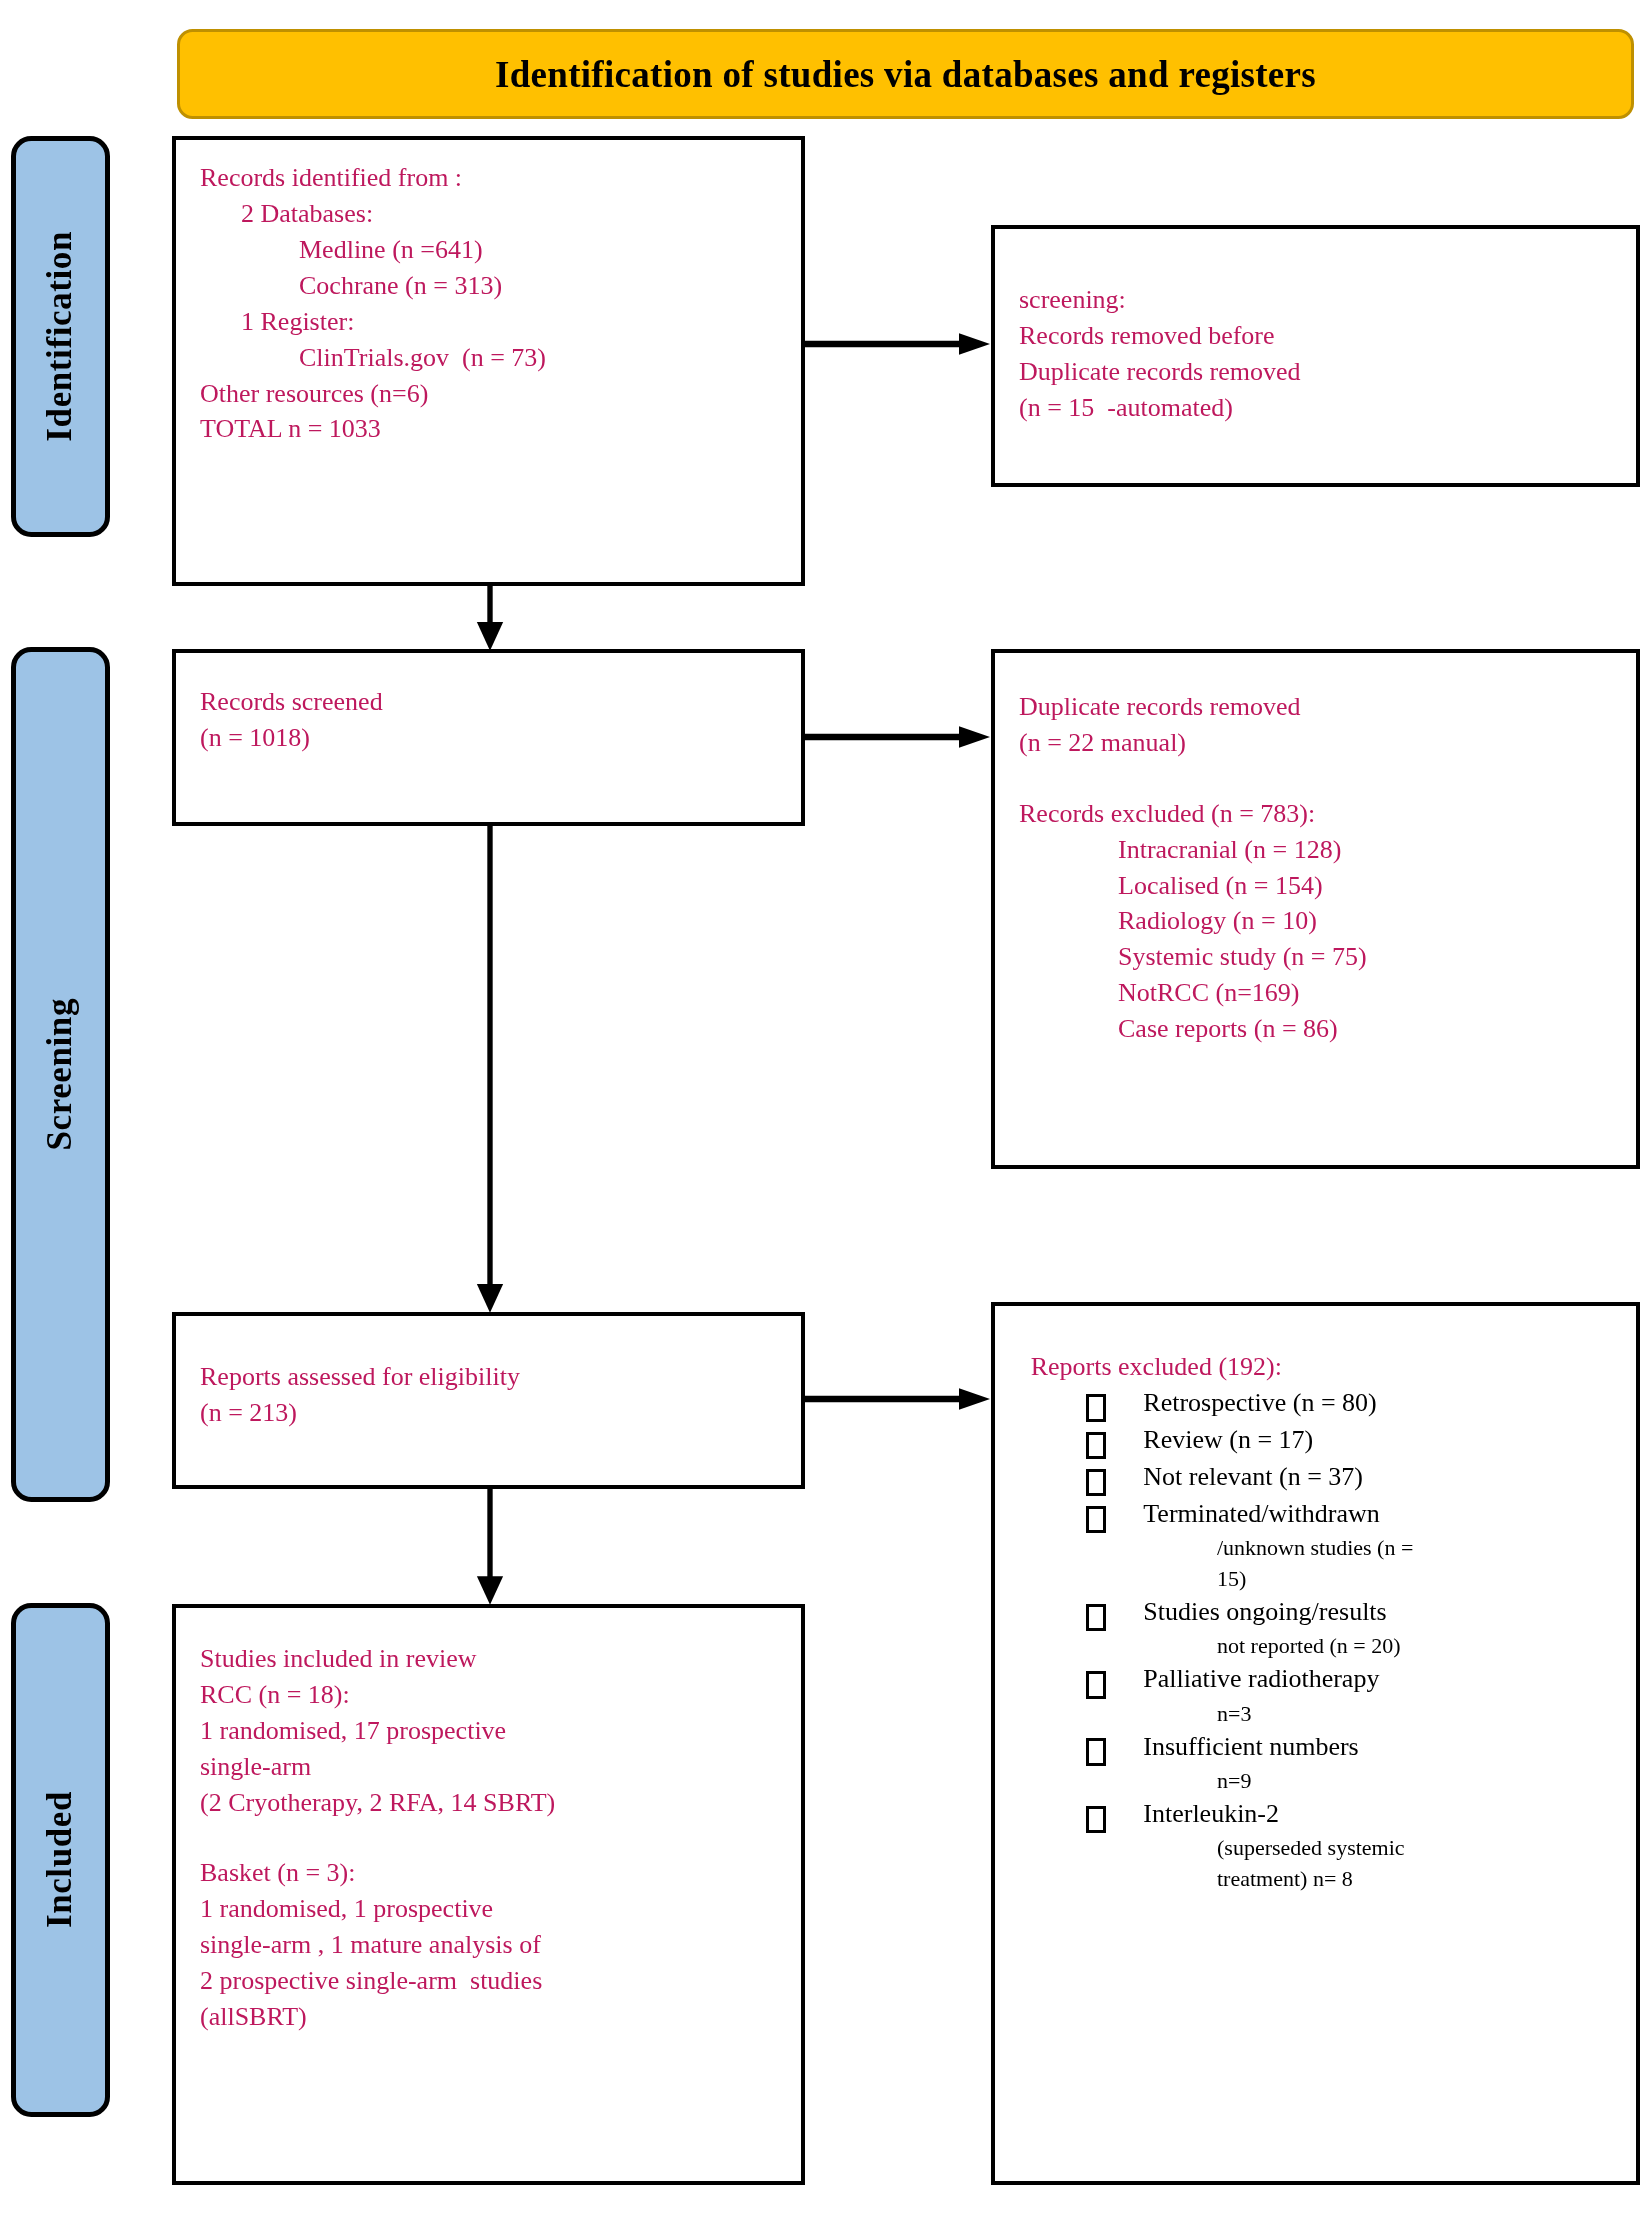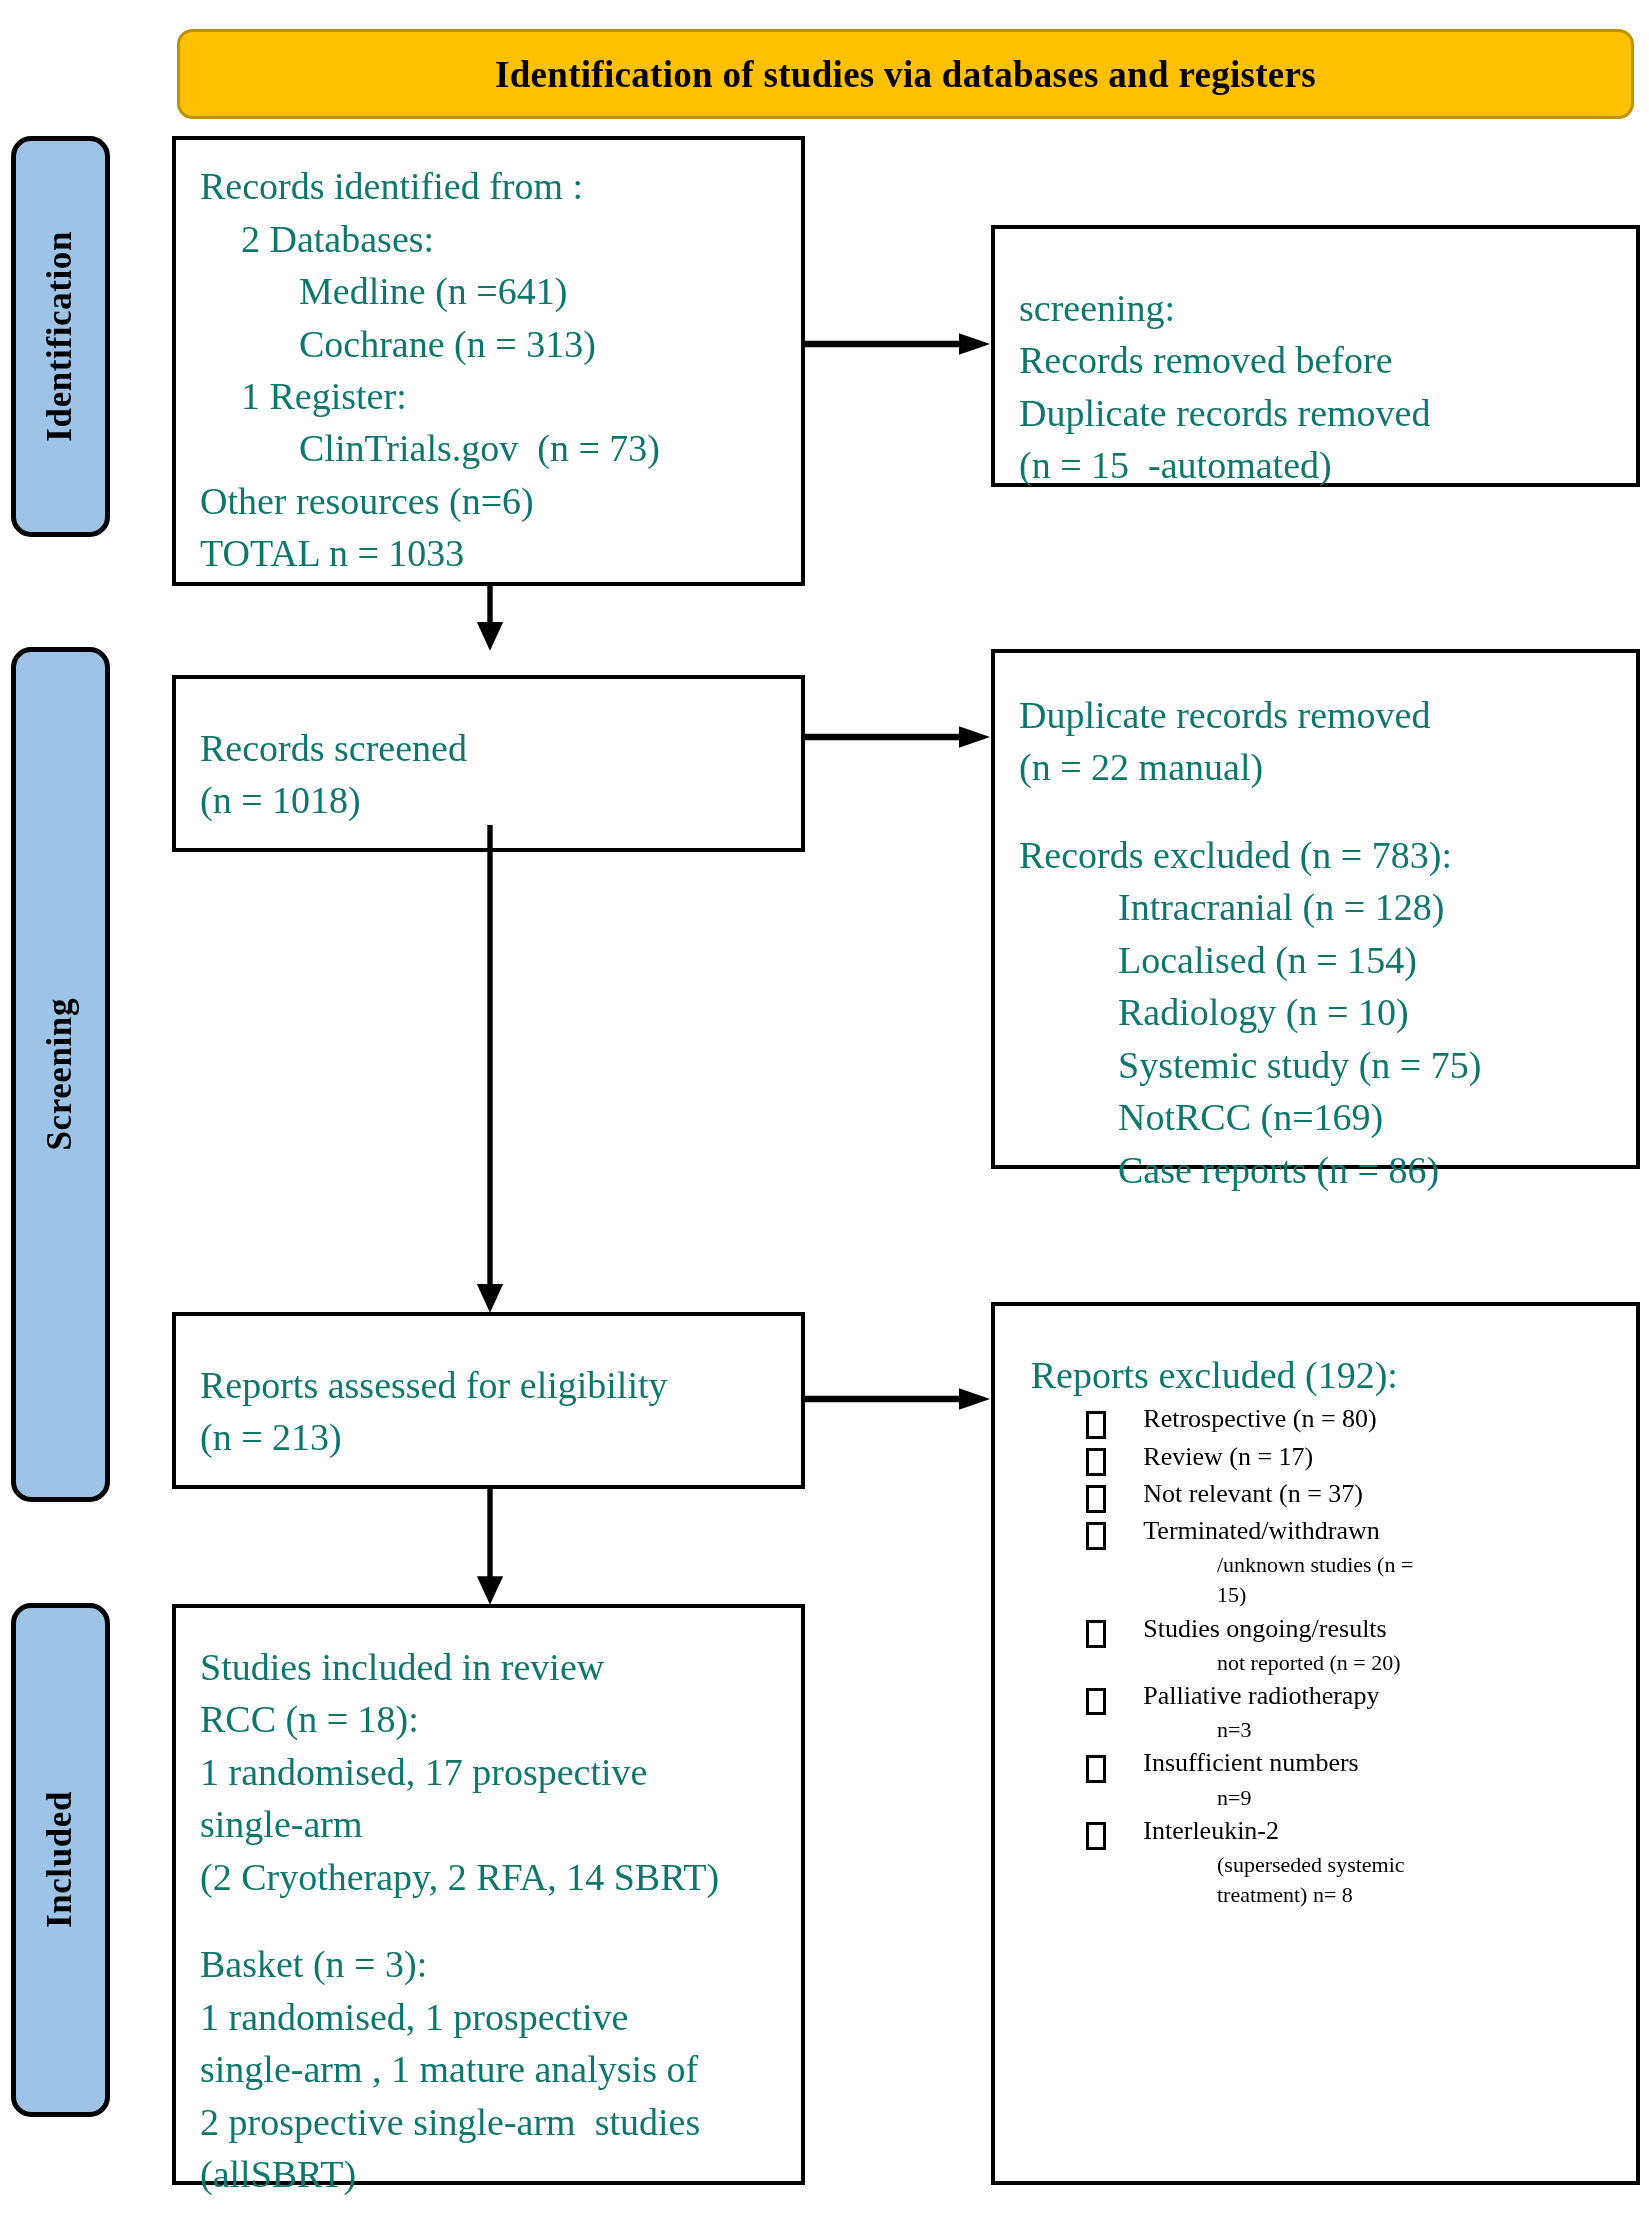--- a/index.html
+++ b/index.html
@@ -63,23 +63,23 @@
   }
 
   
   .node {
     position: absolute;
     background: #ffffff;
     border: 4.2px solid #000000;
     padding: 20.3px 18px 12px 24px;
   }
   .node .line {
-    font-size: 38px;
+    font-size: 26px;
     line-height: 1.38;
-    color: #0f766e;
+    color: #be185d;
     white-space: pre-wrap;
   }
   .node .line.indent1 { padding-left: 41px; }
   .node .line.indent2 { padding-left: 99px; }
   .node .spacer { height: 35px; }
 
   
   .bullet-row {
     display: flex;
     align-items: flex-start;
@@ -143,21 +143,21 @@
     <div class="line">TOTAL n = 1033</div>
   </div>
 
   <div class="node" style="left:991px; top:225px; width:649px; height:262px; padding-top:53px;">
     <div class="line">screening:</div>
     <div class="line">Records removed before</div>
     <div class="line">Duplicate records removed</div>
     <div class="line">(n = 15  -automated)</div>
   </div>
 
-  <div class="node" style="left:172px; top:675px; width:633px; height:177px; padding-top:43px;">
+  <div class="node" style="left:172px; top:649px; width:633px; height:177px; padding-top:31px;">
     <div class="line">Records screened</div>
     <div class="line">(n = 1018)</div>
   </div>
 
   <div class="node" style="left:991px; top:649px; width:649px; height:520px; padding-top:36px;">
     <div class="line">Duplicate records removed</div>
     <div class="line">(n = 22 manual)</div>
     <div class="spacer"></div>
     <div class="line">Records excluded (n = 783):</div>
     <div class="line indent2">Intracranial (n = 128)</div>

